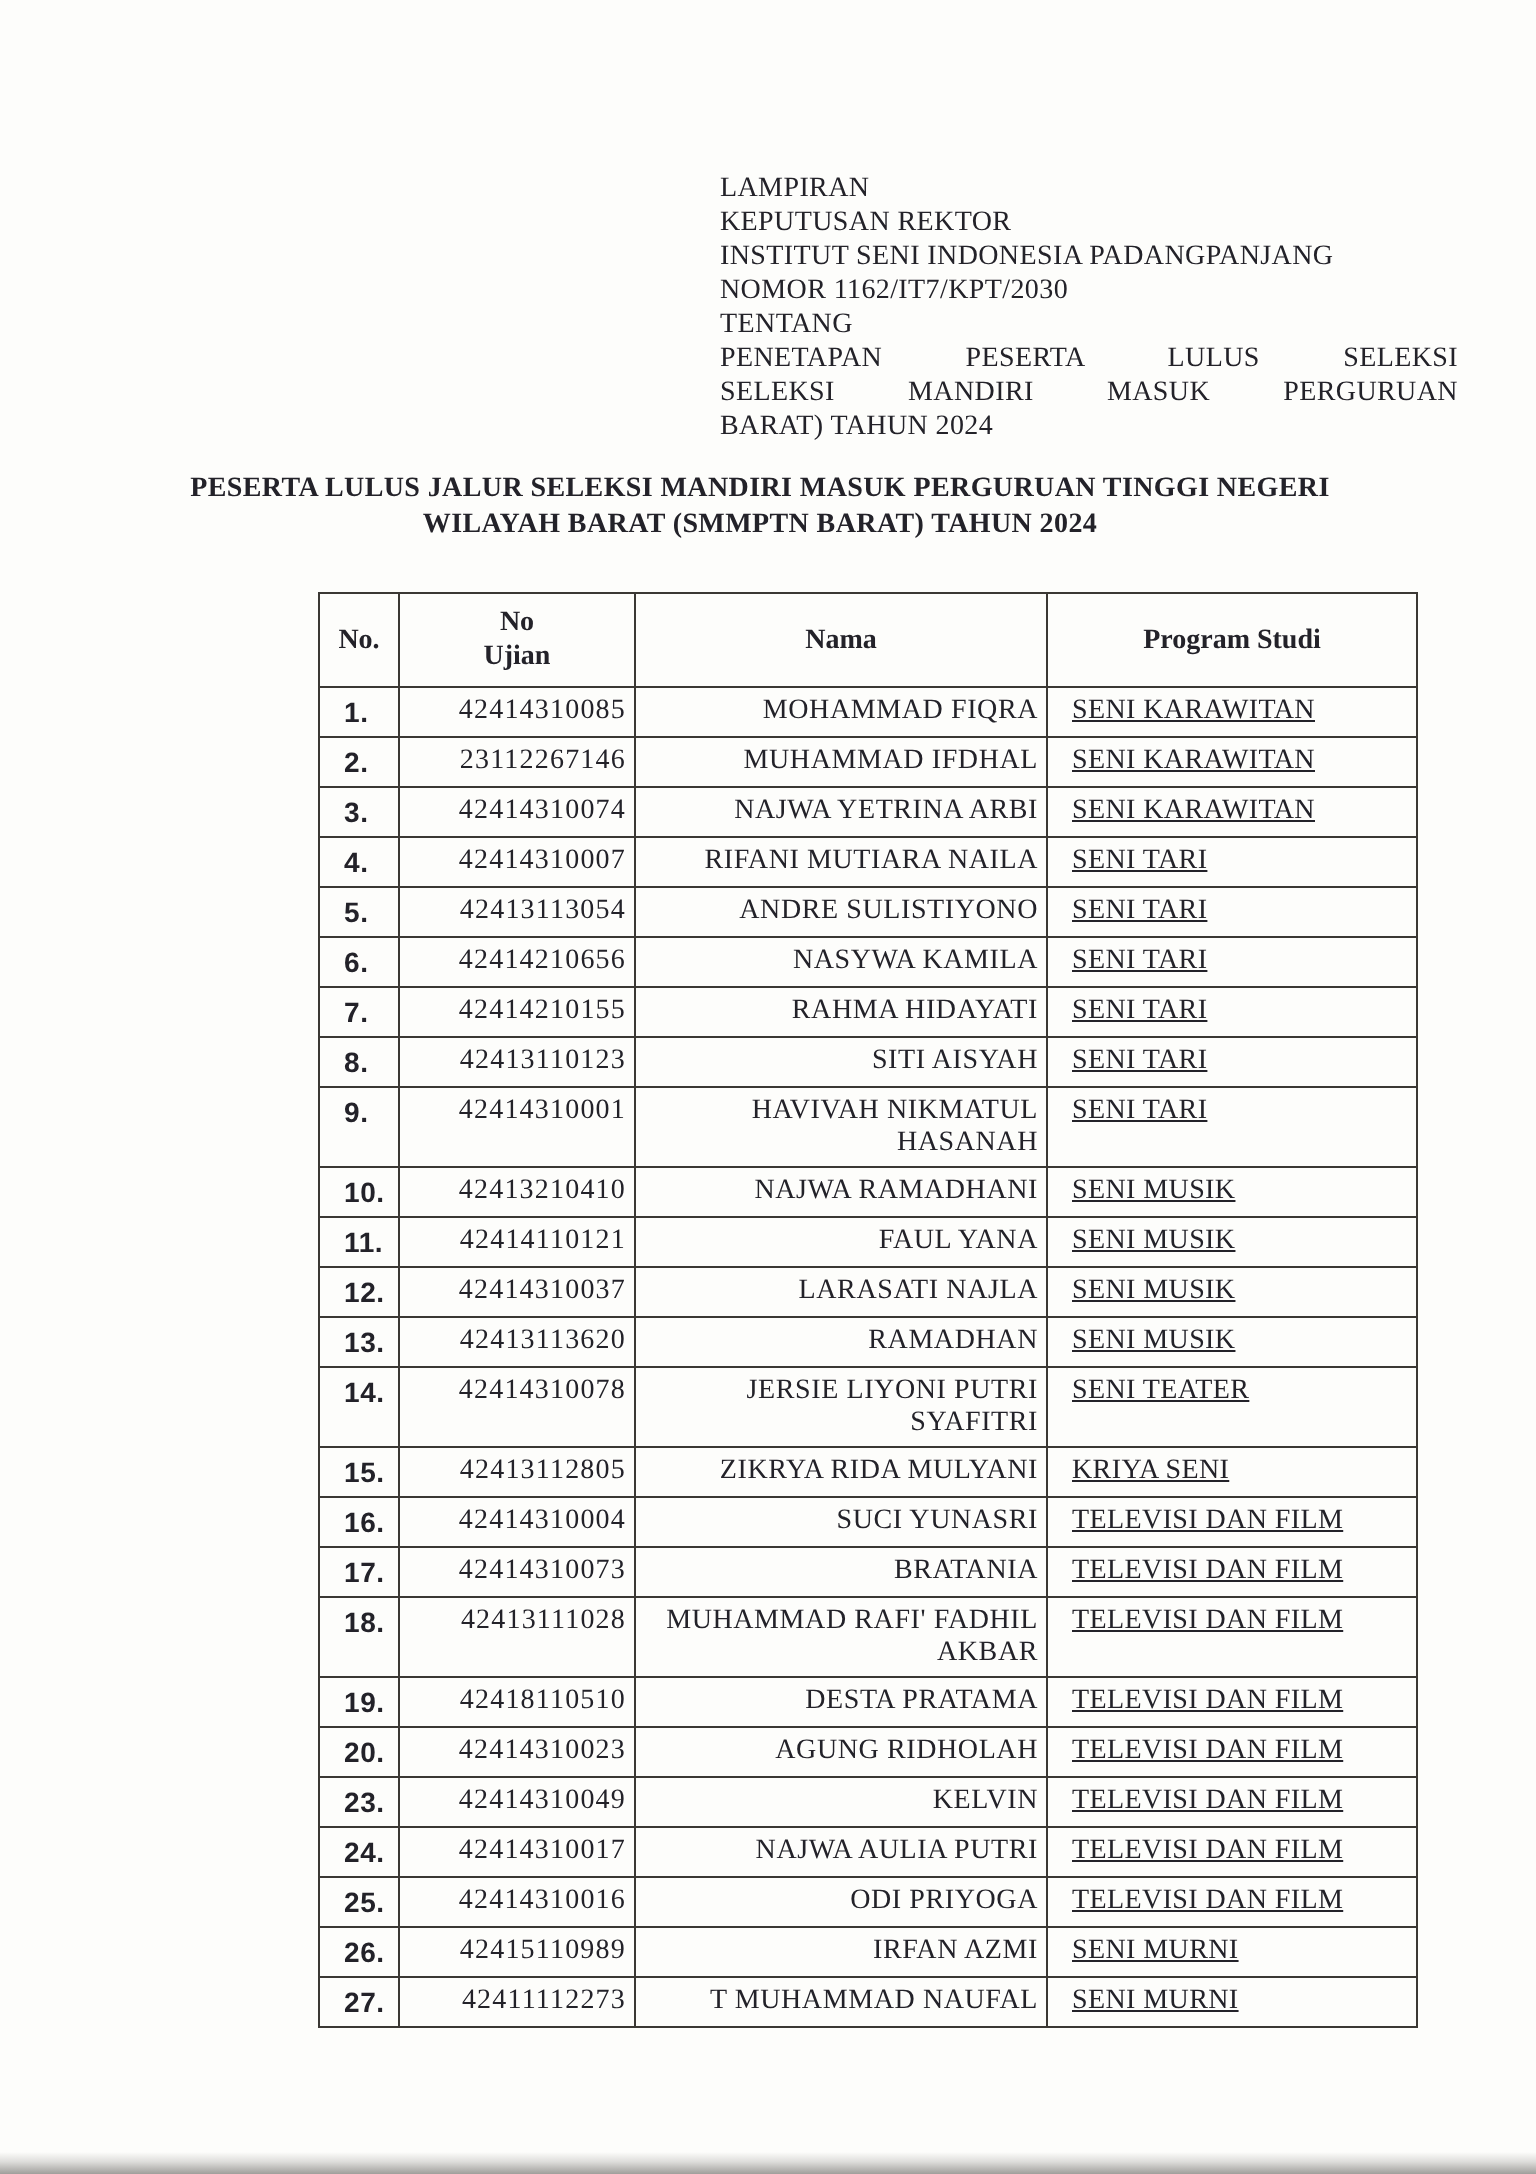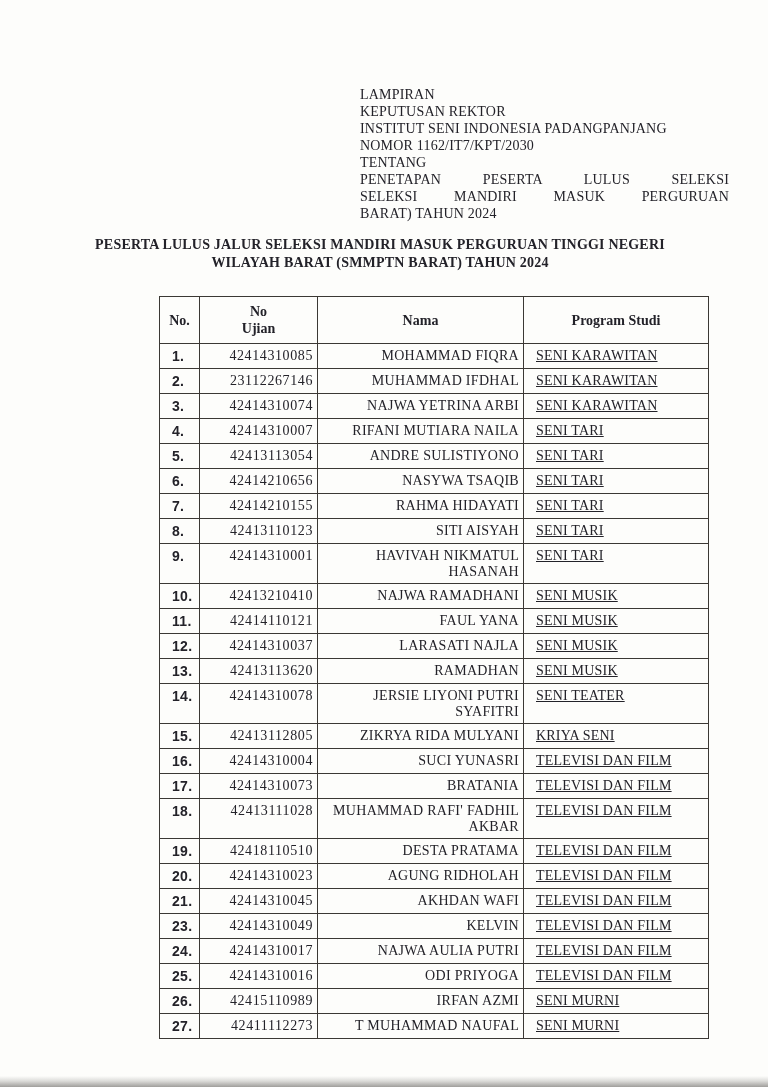--- a/index.html
+++ b/index.html
@@ -189,21 +189,21 @@
   </tr>
         <tr>
     <td class="col-no">5.</td>
     <td class="col-ujian">42413113054</td>
     <td class="col-nama">ANDRE SULISTIYONO</td>
     <td class="col-prodi">SENI TARI</td>
   </tr>
         <tr>
     <td class="col-no">6.</td>
     <td class="col-ujian">42414210656</td>
-    <td class="col-nama">NASYWA TSAQIB</td>
+    <td class="col-nama">NASYWA KAMILA</td>
     <td class="col-prodi">SENI TARI</td>
   </tr>
         <tr>
     <td class="col-no">7.</td>
     <td class="col-ujian">42414210155</td>
     <td class="col-nama">RAHMA HIDAYATI</td>
     <td class="col-prodi">SENI TARI</td>
   </tr>
         <tr>
     <td class="col-no">8.</td>
@@ -280,26 +280,20 @@
     <td class="col-nama">DESTA PRATAMA</td>
     <td class="col-prodi">TELEVISI DAN FILM</td>
   </tr>
         <tr>
     <td class="col-no">20.</td>
     <td class="col-ujian">42414310023</td>
     <td class="col-nama">AGUNG RIDHOLAH</td>
     <td class="col-prodi">TELEVISI DAN FILM</td>
   </tr>
         <tr>
-    <td class="col-no">21.</td>
-    <td class="col-ujian">42414310045</td>
-    <td class="col-nama">AKHDAN WAFI</td>
-    <td class="col-prodi">TELEVISI DAN FILM</td>
-  </tr>
-        <tr>
     <td class="col-no">23.</td>
     <td class="col-ujian">42414310049</td>
     <td class="col-nama">KELVIN</td>
     <td class="col-prodi">TELEVISI DAN FILM</td>
   </tr>
         <tr>
     <td class="col-no">24.</td>
     <td class="col-ujian">42414310017</td>
     <td class="col-nama">NAJWA AULIA PUTRI</td>
     <td class="col-prodi">TELEVISI DAN FILM</td>

